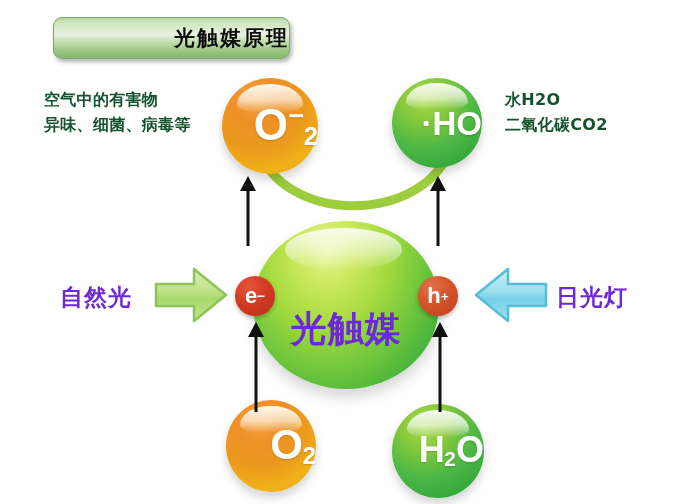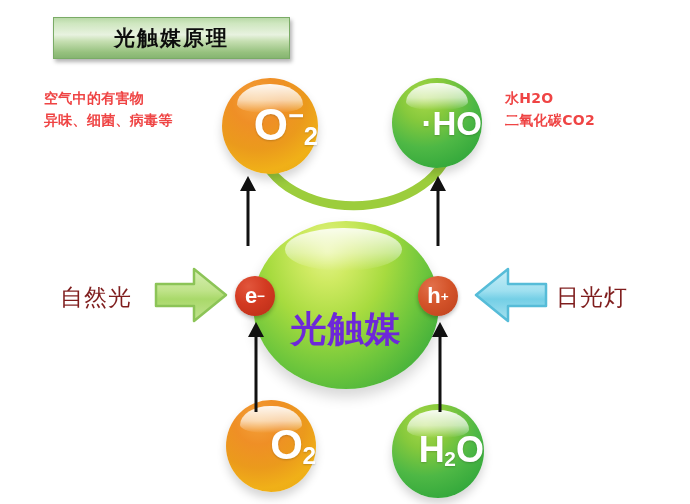--- a/index.html
+++ b/index.html
@@ -19,63 +19,63 @@
     overflow: hidden;
   }
 
   
   .title-banner {
     position: absolute;
     left: 53px;
     top: 17px;
     width: 235px;
     height: 40px;
-    border-radius: 0;
+    border-radius: 9px;
     background: linear-gradient(180deg,
                 #b9d9a8 0%,
                 #cfe7c0 14%,
                 #e8f2e0 42%,
                 #c6dfb2 58%,
                 #96c17e 86%,
                 #86b571 100%);
     border: 1px solid #7aab66;
     box-shadow: 2px 3px 4px rgba(0,0,0,0.30);
     display: flex;
     align-items: center;
-    justify-content: center;
+    justify-content: flex-end;
   }
   .title-text {
     font-size: 21px;
     font-weight: 700;
     color: #0d0d0d;
     letter-spacing: 2px;
     line-height: 1;
     font-family: "DejaVu Sans", "Liberation Sans", sans-serif;
   }
 
   
   .caption {
     position: absolute;
-    font-size: 14px;
-    font-weight: 700;
-    color: #ef4444;
+    font-size: 16px;
+    font-weight: 700;
+    color: #14532d;
     line-height: 1.55;
     white-space: pre-line;
     letter-spacing: 0.3px;
     font-family: "DejaVu Sans", "Liberation Sans", sans-serif;
   }
   .caption.left  { left: 44px;  top: 88px;  }
   .caption.right { left: 505px; top: 88px;  }
 
   
   .side-label {
     position: absolute;
     font-size: 23px;
-    font-weight: 400;
-    color: #7f1d1d;
+    font-weight: 700;
+    color: #6d28d9;
     letter-spacing: 1px;
     font-family: "DejaVu Sans", "Liberation Sans", sans-serif;
   }
   .side-label.left  { left: 60px;  top: 282px; }
   .side-label.right { left: 556px; top: 282px; }
 
   
   .sphere {
     position: absolute;
     border-radius: 50%;

